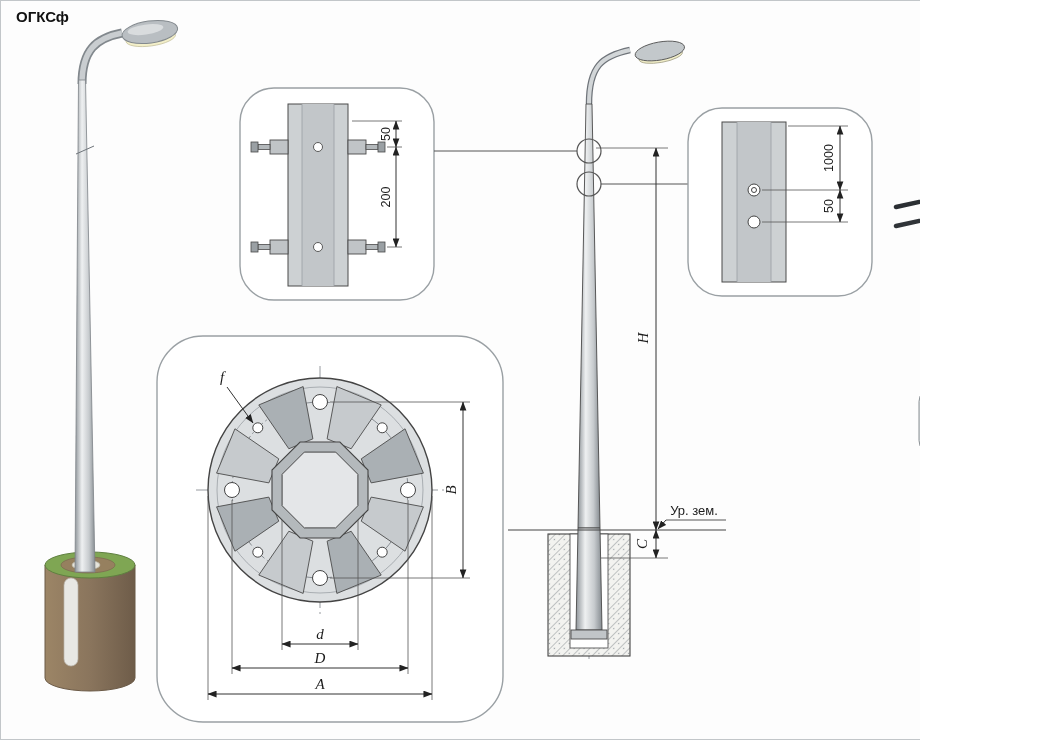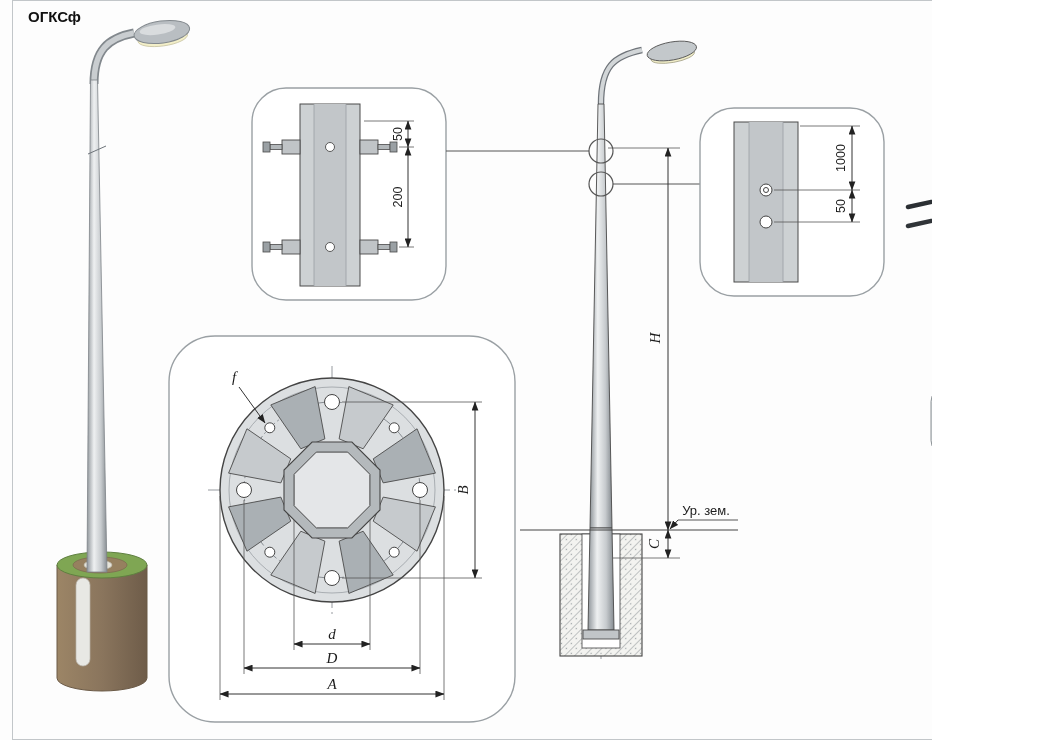--- a/index.html
+++ b/index.html
@@ -1,17 +1,17 @@
 <!DOCTYPE html>
 <html><head>
 <meta charset="utf-8">
 <style>
   html,body{margin:0;padding:0;background:#ffffff;}
   #stage{position:relative;width:920px;height:740px;background:#fdfdfd;overflow:hidden;
-         font-family:"Liberation Sans",sans-serif;padding-left:12px;}
+         font-family:"Liberation Sans",sans-serif;}
   svg{display:block}
   .ext{stroke:#555;stroke-width:.8;fill:none}
   .dim{stroke:#333;stroke-width:1;fill:none}
   .leader{stroke:#555;stroke-width:1;fill:none}
   .cl{stroke:#8a8f94;stroke-width:.9;fill:none;stroke-dasharray:12 4 3 4}
   .boxframe{fill:#ffffff;stroke:#9aa0a4;stroke-width:1.4}
   text{fill:#1c1c1c}
   text.num{font:12.5px "Liberation Sans",sans-serif;}
   text.sym{font:italic 15px "Liberation Serif",serif;}
   text.lbl{font:13px "Liberation Sans",sans-serif;}

